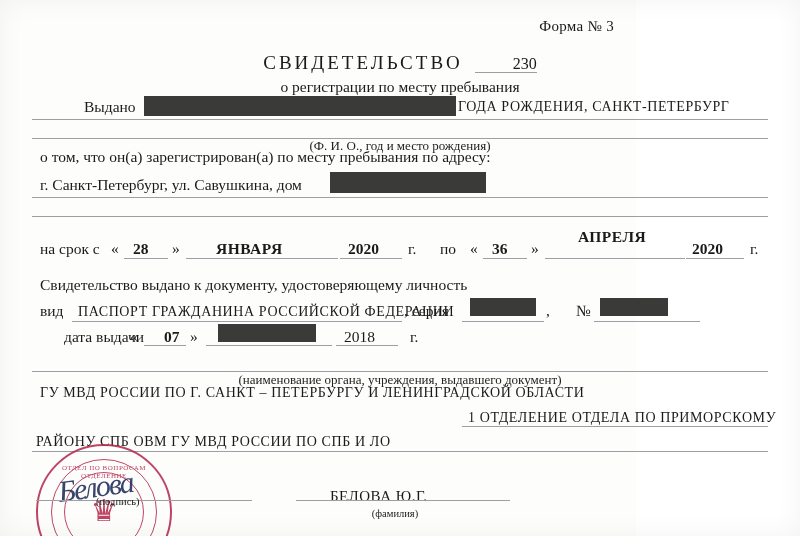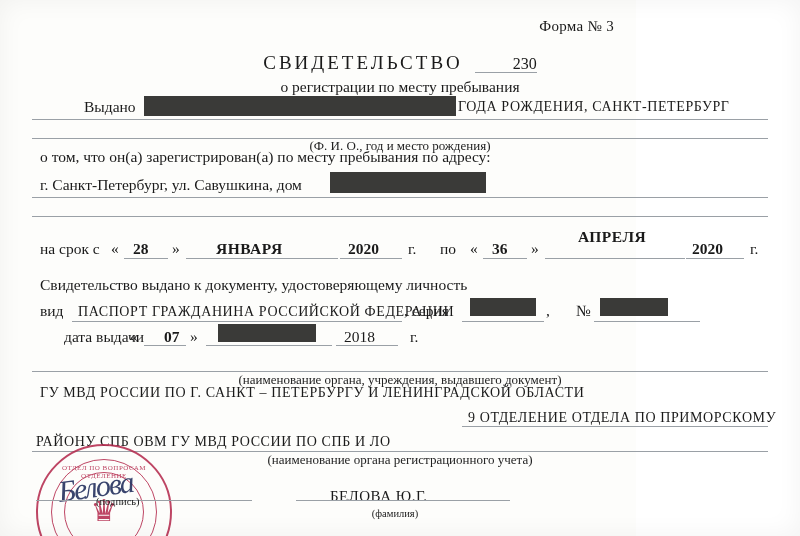--- a/index.html
+++ b/index.html
@@ -249,25 +249,24 @@
   <div class="redact" style="left:218px; top:324px; width:98px; height:18px;"></div>
   <div class="rule" style="left:206px; top:345px; width:126px;"></div>
   <div class="row" style="left:344px; top:328px;">2018</div>
   <div class="rule" style="left:336px; top:345px; width:62px;"></div>
   <div class="row" style="left:410px; top:328px;">г.</div>
 
   <div class="row small-caps" style="left:40px; top:364px;margin-top:21px;">ГУ  МВД  РОССИИ  ПО  Г. САНКТ – ПЕТЕРБУРГУ  И  ЛЕНИНГРАДСКОЙ ОБЛАСТИ</div>
   <div class="rule" style="left:32px; top:371px; width:736px;"></div>
   <div class="caption" style="top:372px;">(наименование органа, учреждения, выдавшего документ)</div>
 
-  <div class="row small-caps" style="left:468px; top:410px;">9 ОТДЕЛЕНИЕ ОТДЕЛА  ПО ПРИМОРСКОМУ</div>
+  <div class="row small-caps" style="left:468px; top:410px;">1 ОТДЕЛЕНИЕ ОТДЕЛА  ПО ПРИМОРСКОМУ</div>
   <div class="rule" style="left:462px; top:426px; width:306px;"></div>
   <div class="row small-caps" style="left:36px; top:434px;">РАЙОНУ СПБ ОВМ  ГУ  МВД  РОССИИ  ПО СПБ  И  ЛО</div>
   <div class="rule" style="left:32px; top:451px; width:736px;"></div>
-  <div class="caption" style="top:452px;">(наименование органа регистрационного учета)</div>
 
   <div class="stamp">
     <div class="inner"></div>
     <div class="inner2"></div>
     <div class="stamp-text-top">ОТДЕЛ ПО ВОПРОСАМ ОТДЕЛЕНИЕ</div>
     <div class="eagle">♛</div>
 
   </div>
 
   <div class="signature">Белова</div>

